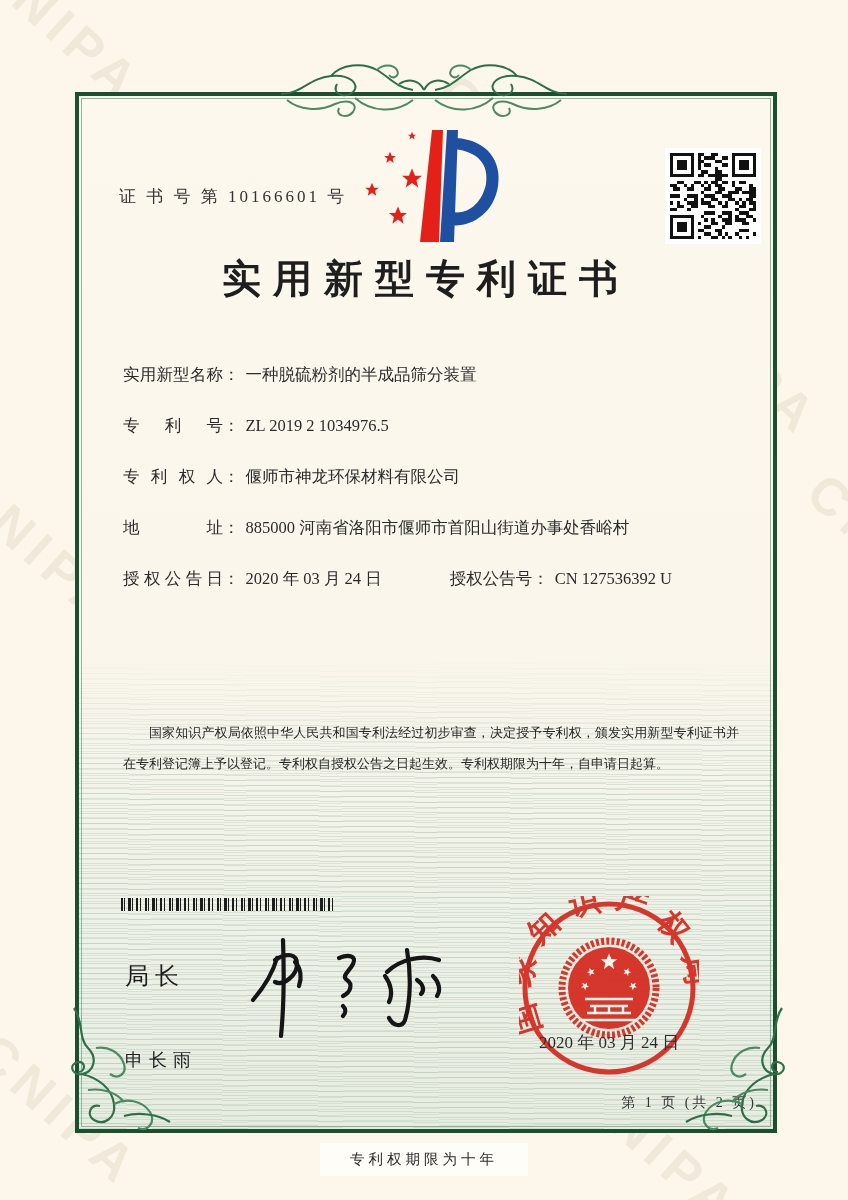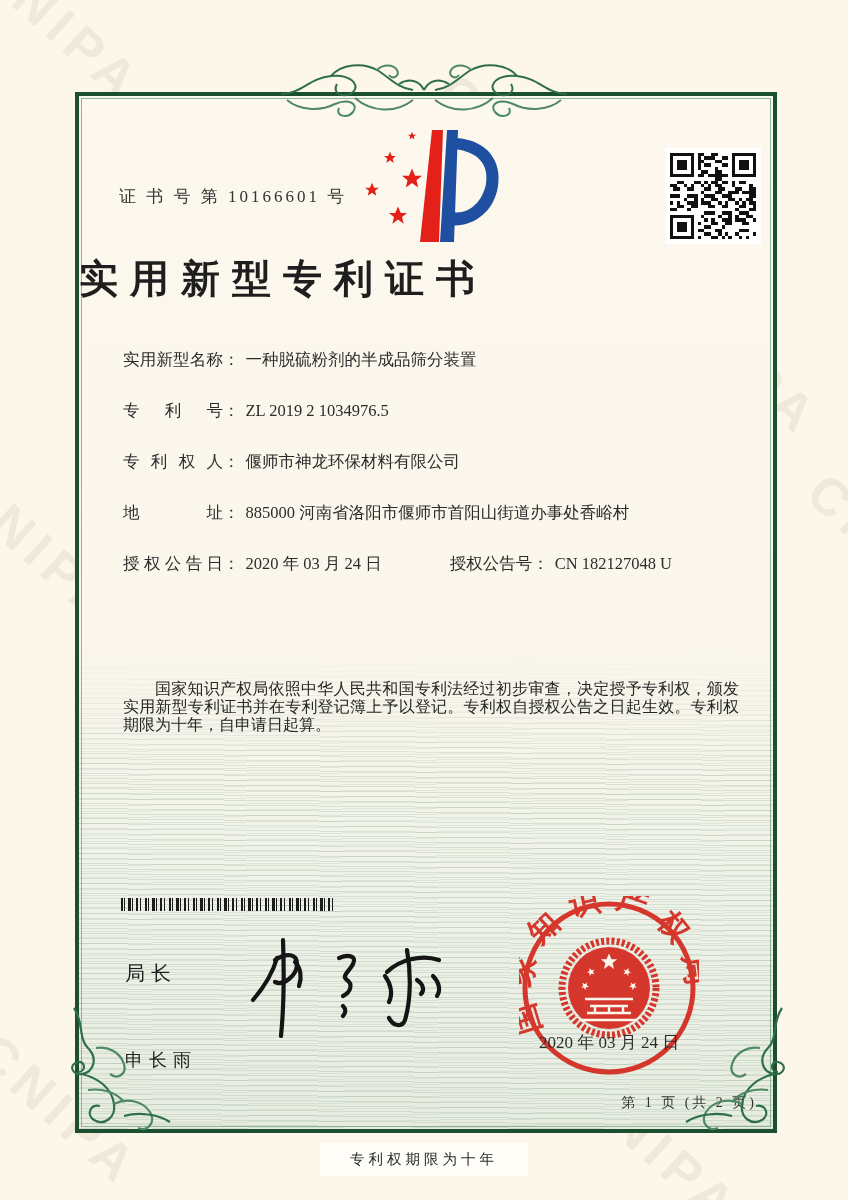--- a/index.html
+++ b/index.html
@@ -36,48 +36,48 @@
     pointer-events:none;
   }
   .cert-no{
     position:absolute;left:40px;top:54px;font-size:17px;letter-spacing:3px;color:#333;margin-top:35px;
   }
   .logo{position:absolute;left:50%;top:28px;transform:translateX(-50%);}
   .qr-box{
     position:absolute;right:12px;top:52px;width:86px;height:86px;background:#fff;padding:5px;
   }
   .title{
-    position:absolute;left:0;right:0;top:156px;
+    position:absolute;left:0;right:0;top:156px;text-align:center;
     font-size:39px;font-weight:bold;letter-spacing:12px;color:#1e1e1e;
   }
-  .fields{position:absolute;left:44px;top:253px;width:618px;}
+  .fields{position:absolute;left:44px;top:268px;width:618px;}
   .field-row{margin-bottom:29px;font-size:16.5px;line-height:22px;white-space:nowrap;}
   .field-label{
     display:inline-block;width:100px;vertical-align:top;
     text-align:justify;text-align-last:justify;color:#2b2b2b;
   }
   .colon{display:inline-block;vertical-align:top;}
   .field-value{margin-left:6px;color:#2b2b2b;}
   .grant-col{margin-left:68px;}
   .body-text{
-    position:absolute;left:44px;top:584px;width:616px;
-    font-size:16px;line-height:18px;text-align:justify;color:#262626;
+    position:absolute;left:44px;top:621px;width:616px;
+    font-size:13px;line-height:31px;text-align:justify;color:#262626;
   }
   .body-text p{margin:0;text-indent:2em;}
   .barcode{
     position:absolute;left:42px;top:802px;width:216px;height:13px;
     background:repeating-linear-gradient(90deg,
       #1c1c1c 0 2px,transparent 2px 3px,#1c1c1c 3px 4px,transparent 4px 7px,
       #1c1c1c 7px 10px,transparent 10px 11px,#1c1c1c 11px 12px,transparent 12px 15px,
       #1c1c1c 15px 17px,transparent 17px 19px,#1c1c1c 19px 20px,transparent 20px 24px);
   }
   .sig-title{
     position:absolute;left:46px;top:864px;
     font-family:"Liberation Sans","DejaVu Sans",sans-serif;
-    font-size:20px;letter-spacing:6px;color:#1d1d1d;
+    font-size:24px;letter-spacing:6px;color:#1d1d1d;
   }
   .sig-name{
     position:absolute;left:46px;top:952px;
     font-family:"Liberation Sans","DejaVu Sans",sans-serif;
     font-size:18px;letter-spacing:6px;color:#1d1d1d;
   }
   .signature-svg{position:absolute;left:160px;top:832px;}
   .seal-svg{position:absolute;left:440px;top:800px;}
   .page-info{
     position:absolute;left:0;right:16px;top:998px;text-align:right;
@@ -344,21 +344,21 @@
       <div class="field-row">
         <span class="field-label">专利号</span><span class="colon">：</span><span class="field-value">ZL 2019 2 1034976.5</span>
       </div>
       <div class="field-row">
         <span class="field-label">专利权人</span><span class="colon">：</span><span class="field-value">偃师市神龙环保材料有限公司</span>
       </div>
       <div class="field-row">
         <span class="field-label">地址</span><span class="colon">：</span><span class="field-value">885000 河南省洛阳市偃师市首阳山街道办事处香峪村</span>
       </div>
       <div class="field-row">
-        <span class="field-label">授权公告日</span><span class="colon">：</span><span class="field-value">2020 年 03 月 24 日</span><span class="grant-col"><span>授权公告号</span><span class="colon">：</span><span class="field-value">CN 182127048 U</span></span>
+        <span class="field-label">授权公告日</span><span class="colon">：</span><span class="field-value">2020 年 03 月 24 日</span><span class="grant-col"><span>授权公告号</span><span class="colon">：</span><span class="field-value">CN 127536392 U</span></span>
       </div>
     </div>
 
     <div class="body-text">
       <p>国家知识产权局依照中华人民共和国专利法经过初步审查，决定授予专利权，颁发实用新型专利证书并在专利登记簿上予以登记。专利权自授权公告之日起生效。专利权期限为十年，自申请日起算。</p>
     </div>
 
     <div class="barcode"></div>
 
     <div class="sig-title">局长</div>

